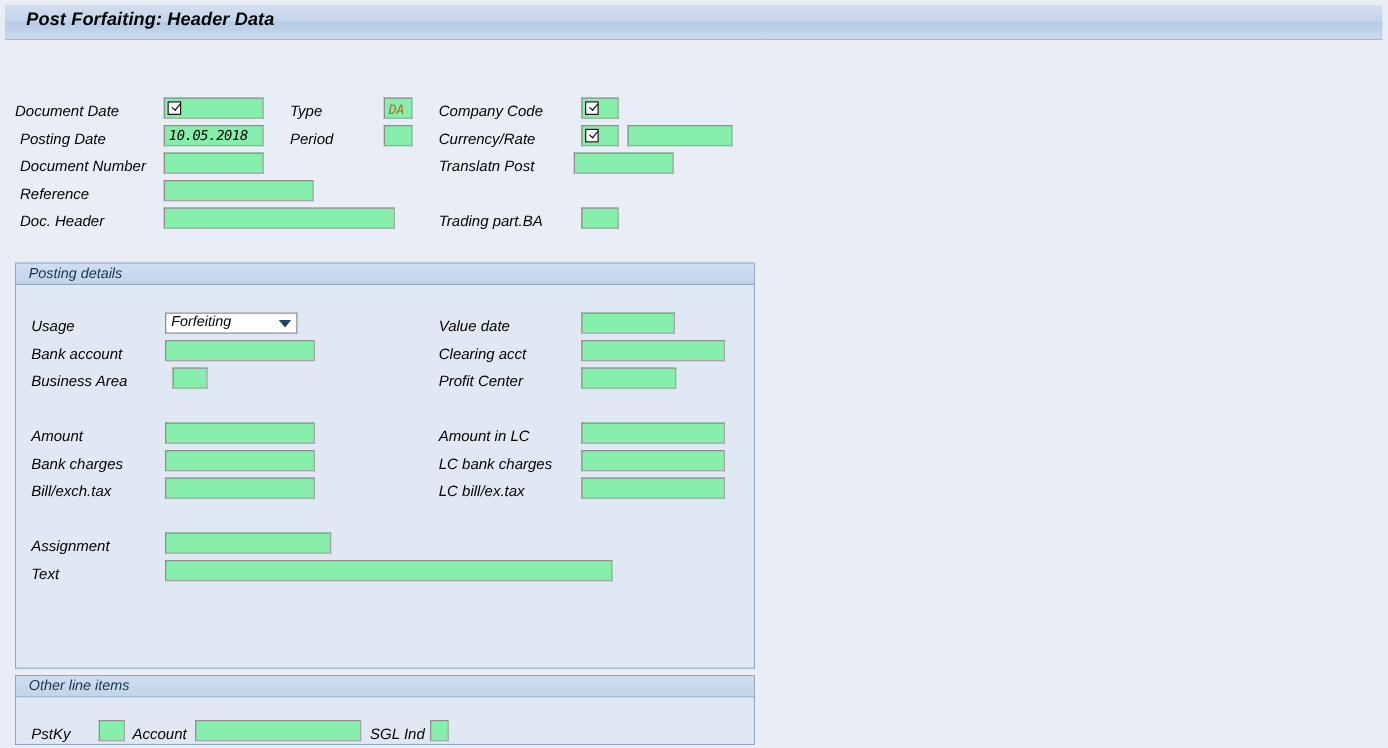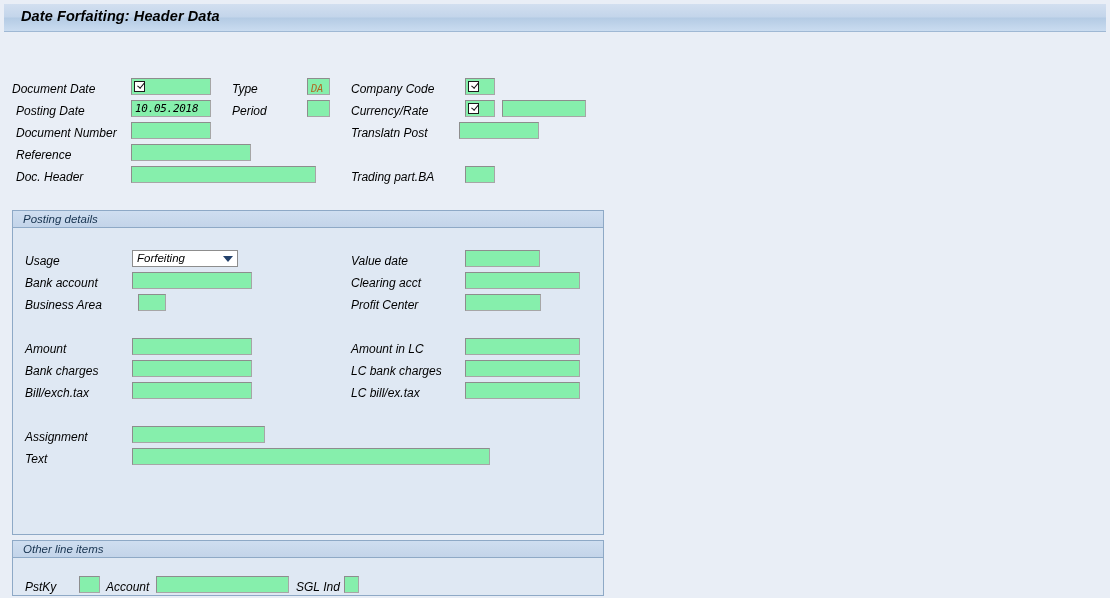--- a/index.html
+++ b/index.html
@@ -229,21 +229,21 @@
     border-right: 5px solid transparent;
     border-top: 6px solid #23416b;
   }
 </style>
 </head>
 <body>
 
 <div id="app">
 
   <div id="titlebar">
-    <div class="title-text">Date Forfaiting: Header Data</div>
+    <div class="title-text">Post Forfaiting: Header Data</div>
   </div>
 
 
 
   <div id="content">
 
     <div class="lbl" style="left:8px; top:14px;">Document Date</div>
     <div class="fld" style="left:127px; top:10px; width:80px; height:17px;">
       <span class="reqmark" style="left:2px; top:2px;"></span>
     </div>

